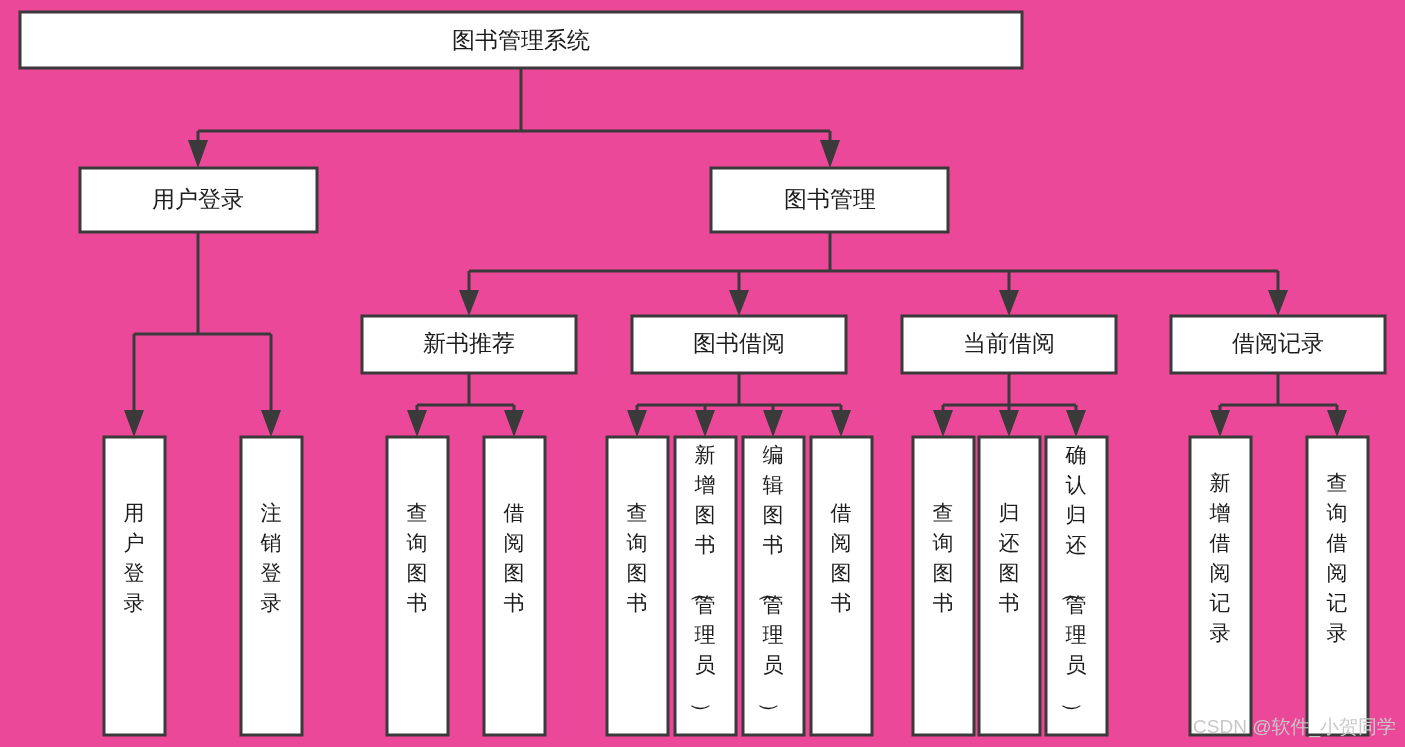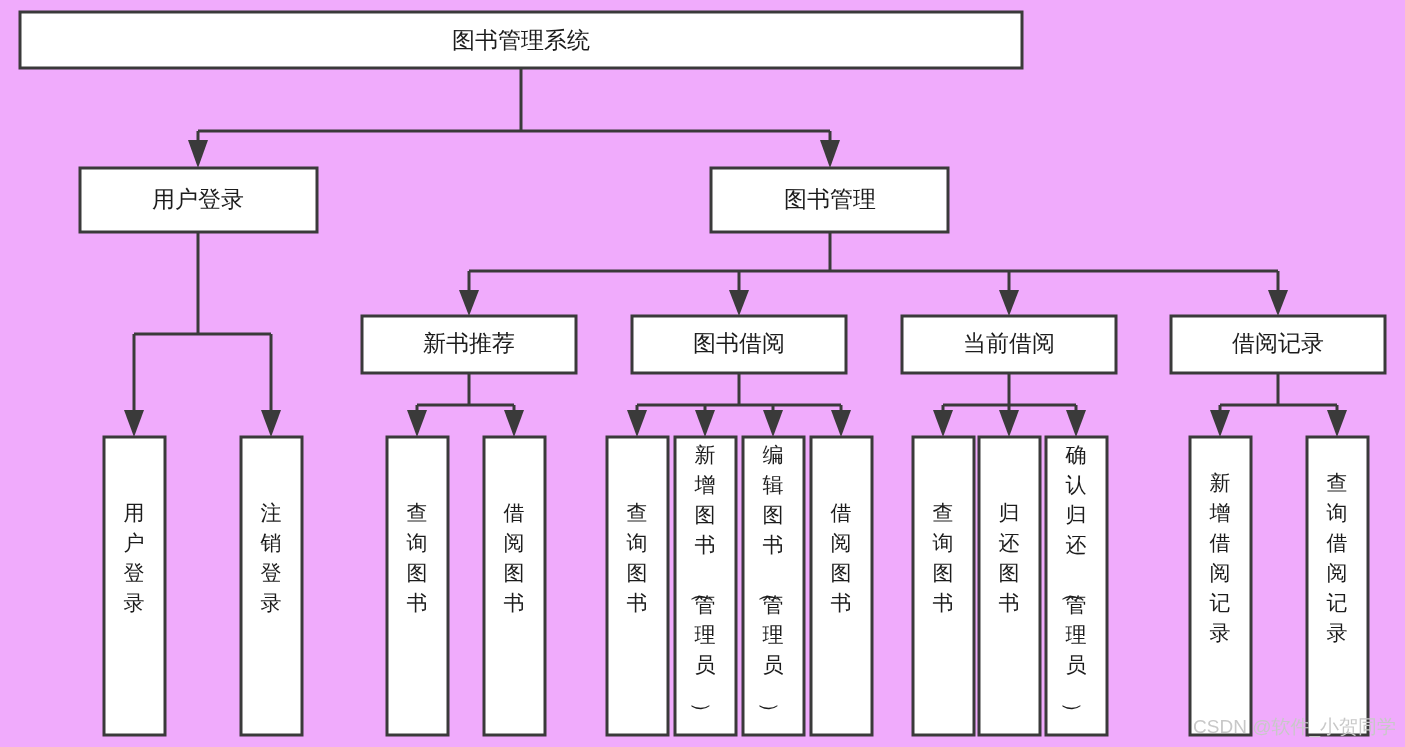--- a/index.html
+++ b/index.html
@@ -8,21 +8,21 @@
     padding: 0;
     background: #ffffff;
   }
   body {
     font-family: "Liberation Sans", "DejaVu Sans", sans-serif;
   }
   #diagram-root {
     position: relative;
     width: 1405px;
     height: 747px;
-    background: #f0abfc;
+    background: #ec4899;
     overflow: hidden;
   }
   svg#flowchart {
     position: absolute;
     left: 0;
     top: 0;
     width: 1405px;
     height: 747px;
     display: block;
   }

